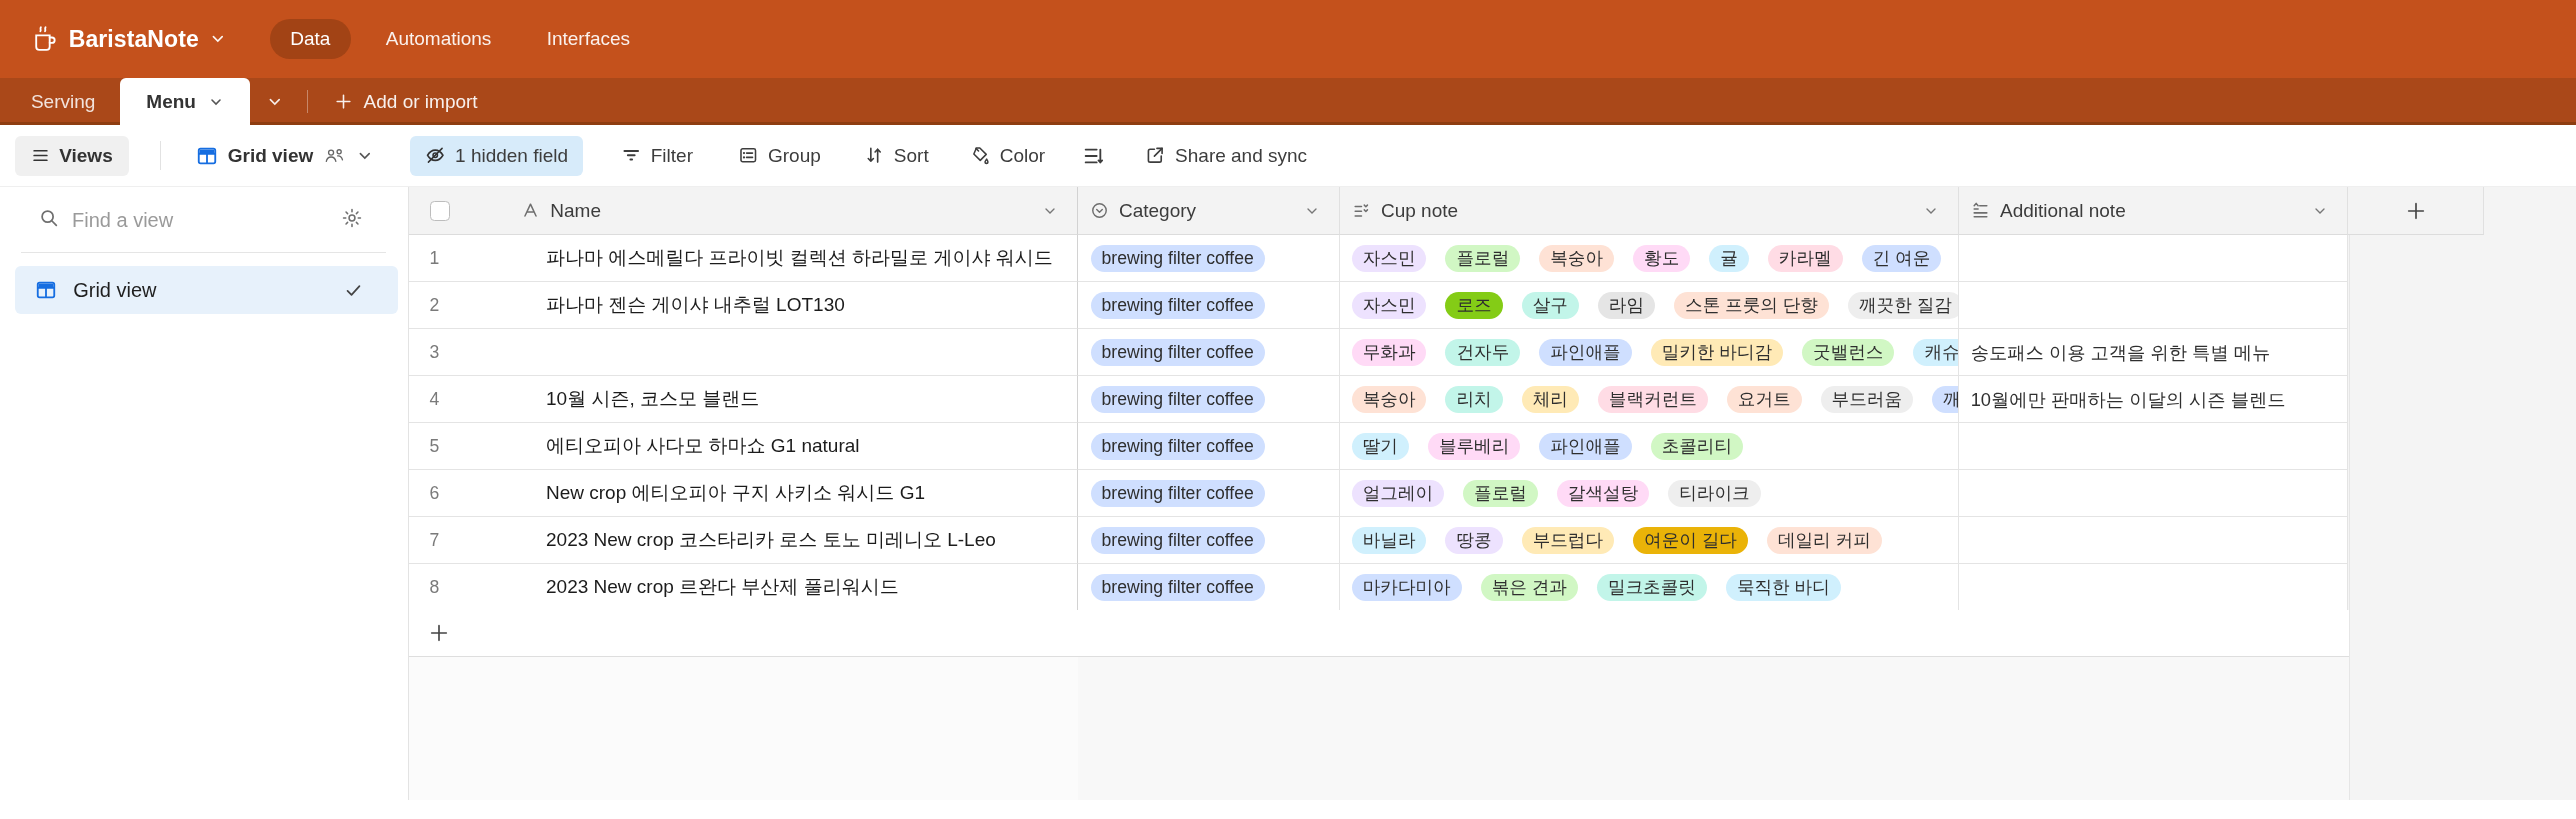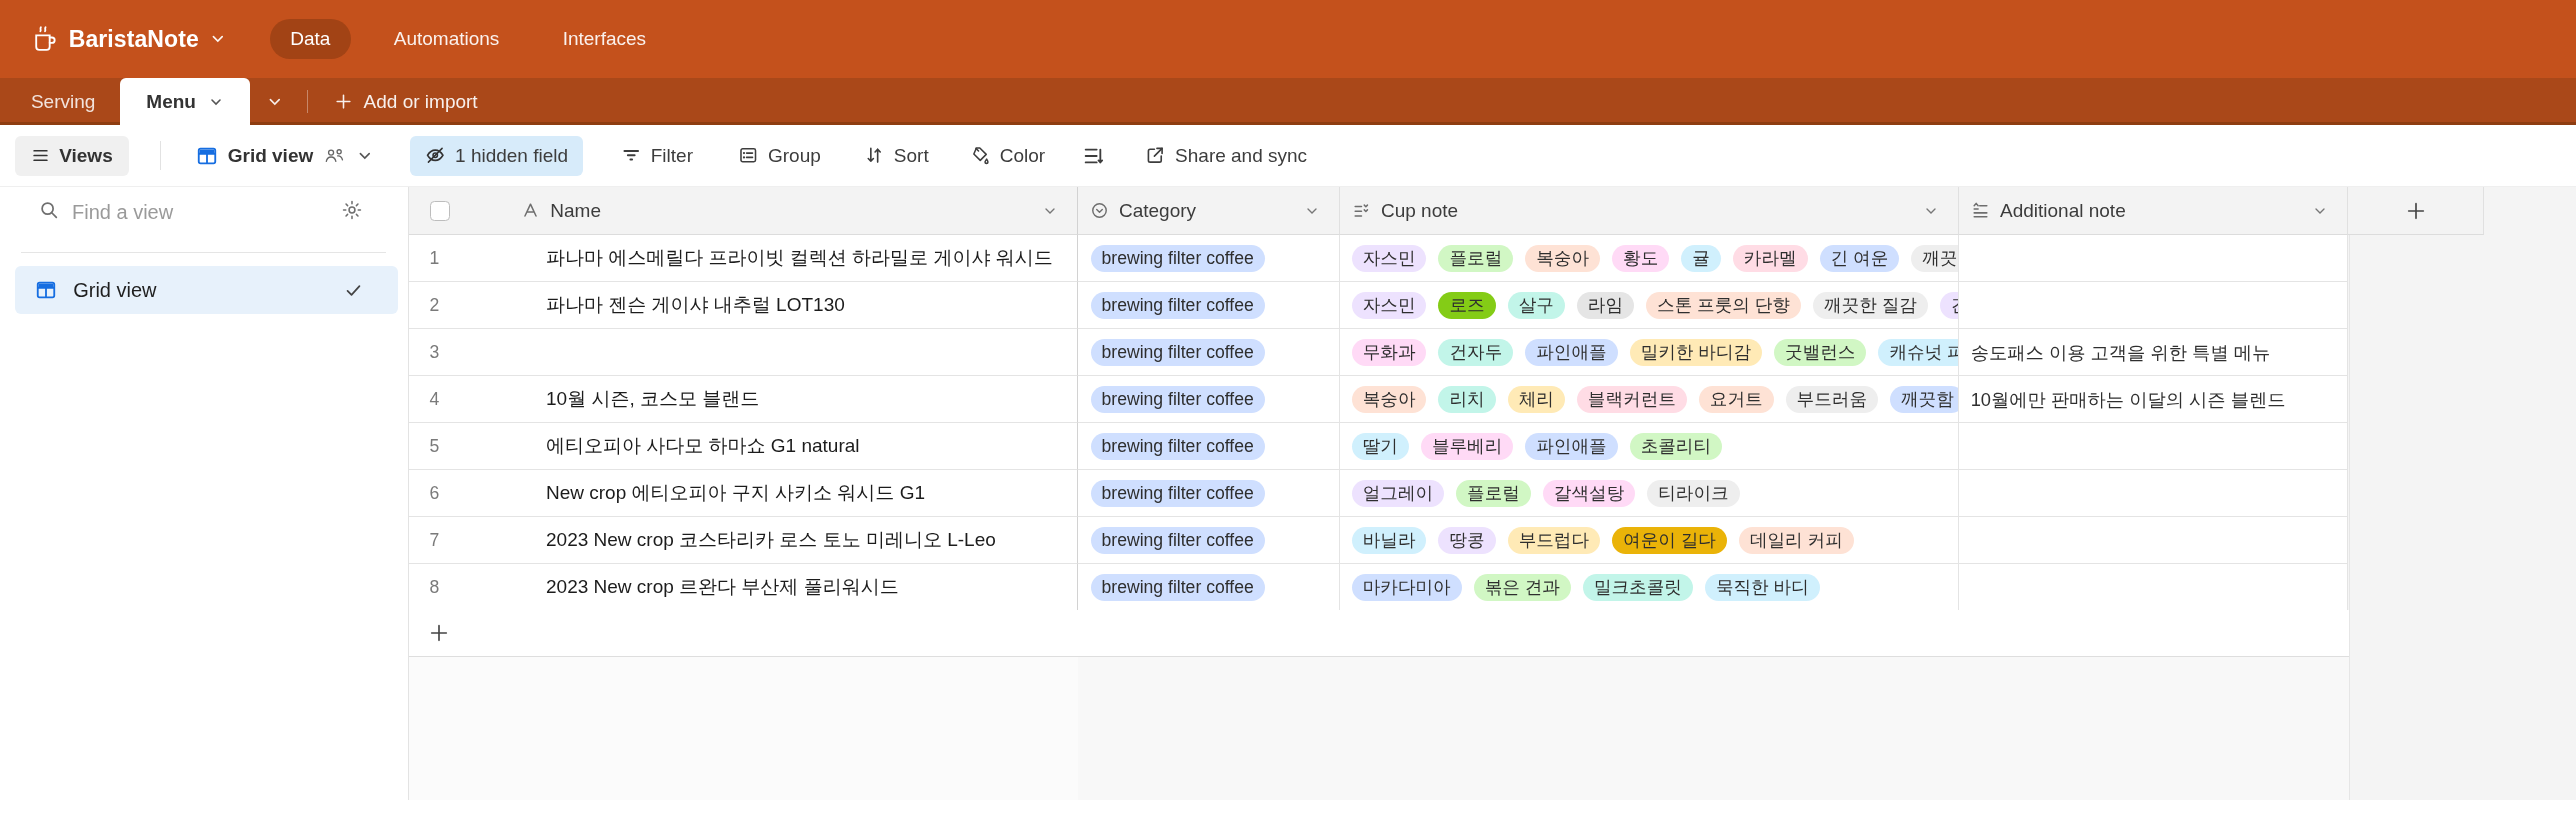--- a/index.html
+++ b/index.html
@@ -5,21 +5,21 @@
   *{margin:0;padding:0;box-sizing:border-box}
   html,body{width:2576px;height:820px;overflow:hidden}
   body{font-family:"Liberation Sans","DejaVu Sans",sans-serif;}
   .app{position:relative;width:2576px;height:800px;background:#fff;overflow:hidden}
 
   
   .topbar{position:absolute;top:0;left:0;right:0;height:78px;background:#C4511C;display:flex;align-items:center;color:#fff}
   .mug{margin-left:32px;flex:0 0 auto}
   .app-title{font-size:23px;font-weight:bold;margin-left:11.7px;letter-spacing:0.1px}
   .title-chev{margin-left:10.3px;opacity:.95}
-  .top-tabs{display:flex;align-items:center;margin-left:43px;gap:12px}
+  .top-tabs{display:flex;align-items:center;margin-left:43px;gap:4px}
   .top-tab{font-size:19px;color:rgba(255,255,255,.92);padding:8.8px 20.5px;border-radius:20.5px;cursor:pointer}
   .top-tab.active{background:#A24315;color:#fff}
   .top-tab + .top-tab{margin-left:10.3px}
 
   
   .tabbar{position:absolute;top:78px;left:0;right:0;height:47px;background:#AA4819;display:flex;align-items:stretch}
   .tabbar:after{content:"";position:absolute;left:0;right:0;bottom:0;height:2.9px;background:#8E3D11}
   .tbl-tab{display:flex;align-items:center;font-size:19px;color:rgba(255,255,255,.85);padding:0 25px;cursor:pointer}
   .tbl-tab.first{margin-left:5.9px}
   .tbl-tab.active{background:#fff;color:#333;border-radius:5.9px 5.9px 0 0;font-weight:bold;padding:4px 26px;position:relative;z-index:2}
@@ -40,21 +40,21 @@
   .sort-btn{margin-left:43px}
   .color-btn{margin-left:41px}
   .rowheight-btn{margin-left:37px}
   .share-btn{margin-left:41px}
 
   
   .body{position:absolute;top:187px;left:0;right:0;bottom:0}
 
   
   .sidebar{position:absolute;left:0;top:0;bottom:0;width:409px;background:#fff;border-right:0.7px solid #e3e3e3}
-  .search-row{position:absolute;top:5px;left:0;right:0;height:40px}
+  .search-row{position:absolute;top:13px;left:0;right:0;height:40px}
   .search-icon{position:absolute;left:38px;top:7.3px;color:#6f6f6f}
   .find-input{position:absolute;left:72px;top:1.5px;width:249px;height:37px;border:none;outline:none;font-size:20px;color:#333;font-family:inherit;background:transparent}
   .find-input::placeholder{color:#9a9a9a}
   .gear-icon{position:absolute;right:45px;top:7.3px;color:#6f6f6f;cursor:pointer}
   .sb-divider{position:absolute;top:65px;left:20.5px;right:22px;height:0.7px;background:#e5e5e5}
   .view-item{position:absolute;top:79px;left:14.7px;width:383px;height:48px;background:#E7F1FB;border-radius:5.9px;display:flex;align-items:center;cursor:pointer}
   .view-item .vi-icon{margin-left:20.5px;display:flex}
   .view-item .vi-label{margin-left:16px;font-size:20px;color:#1f1f1f}
   .view-item .vi-check{margin-left:auto;margin-right:35px;color:#444}
 
@@ -75,21 +75,21 @@
   .h-name .ficon{margin-left:112px}
   .ficon{color:#6e6e6e;display:flex;margin-left:11.7px}
 
   .grid-rows{position:absolute;top:48px;left:0}
   .grow{display:flex;height:47px}
   .cell{position:relative;background:#fff;border-bottom:0.7px solid #e4e4e4;border-right:0.7px solid #e4e4e4;display:flex;align-items:center;overflow:hidden}
   .c-name{width:669px;border-right-color:#d2d2d2}
   .row-num{position:absolute;left:20.5px;font-size:17.6px;color:#7a7a7a}
   .name-text{margin-left:137px;font-size:19px;color:#1c1c1c;white-space:nowrap;font-weight:500}
   .c-cat{width:262px;padding-left:12.5px}
-  .c-cup{width:619px;padding-left:11.7px;gap:12px}
+  .c-cup{width:619px;padding-left:11.7px;gap:19px}
   .c-add{width:389px;padding-left:11.7px;font-size:18.3px;color:#2f2f2f;white-space:nowrap}
   .pill{display:inline-flex;align-items:center;flex:0 0 auto;height:27px;border-radius:14px;padding:0 11px;font-size:17.6px;color:#2e2e2e;white-space:nowrap}
   .pill.clip{border-top-right-radius:0;border-bottom-right-radius:0;margin-right:-4.4px;padding-right:4.4px}
 
   .add-row{position:absolute;top:423px;left:0;width:1940px;height:47px;background:#fff;border-bottom:0.7px solid #dedede;display:flex;align-items:center;cursor:pointer}
   .add-row .plus{margin-left:19px;color:#444}
 
   .below-left{position:absolute;top:470px;left:0;width:669px;bottom:0;background:#fbfbfb}
   .below-mid{position:absolute;top:470px;left:669px;width:1271px;bottom:0;background:#f8f8f8}
 

